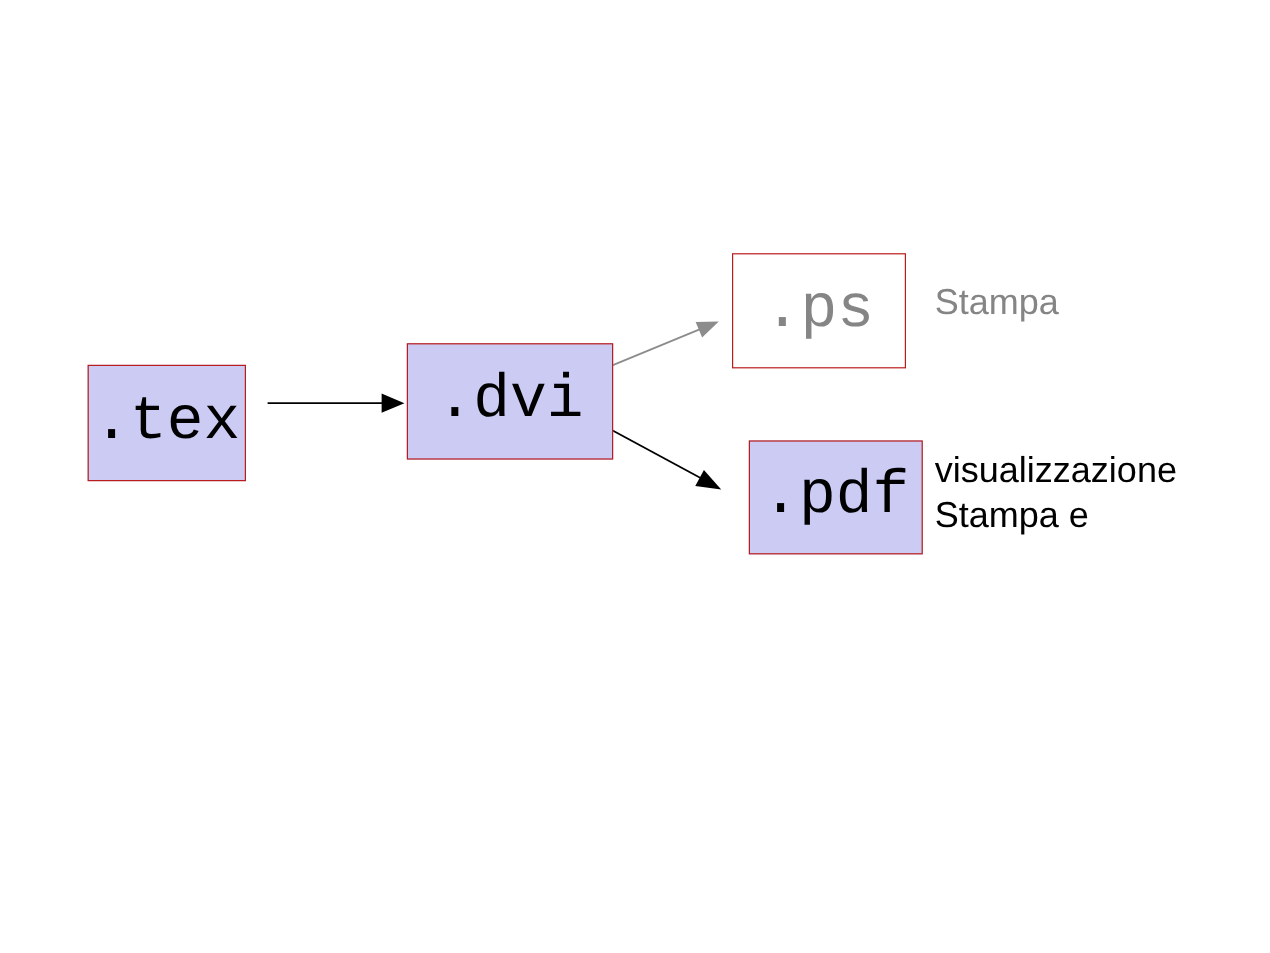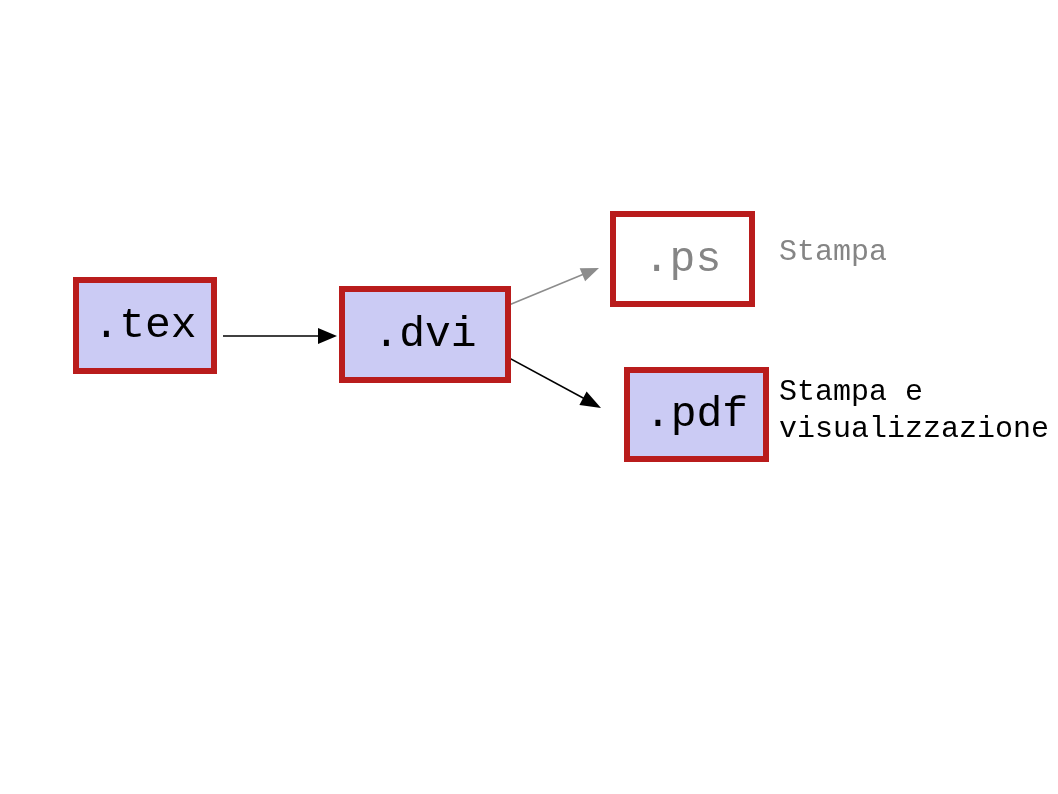--- a/index.html
+++ b/index.html
@@ -11,45 +11,45 @@
     position: relative;
     width: 1058px;
     height: 794px;
     background: #ffffff;
     overflow: hidden;
     font-family: "DejaVu Sans", sans-serif;
   }
   .node {
     position: absolute;
     box-sizing: border-box;
-    border: 6px solid #b91c1c;
+    border: 1px solid #b91c1c;
     display: flex;
     align-items: center;
     justify-content: center;
     font-family: "Liberation Mono", "DejaVu Sans Mono", monospace;
-    font-size: 43px;
+    font-size: 51px;
     letter-spacing: 0px;
     white-space: nowrap;
   }
   .node-filled {
     background: #cbcbf4;
     color: #000000;
   }
   .node-plain {
     background: #ffffff;
     color: #858585;
   }
-  #node-tex { left: 73px;  top: 277px; width: 144px; height: 97px; }
+  #node-tex { left: 73px;  top: 304px; width: 132px; height: 97px; }
   #node-dvi { left: 339px; top: 286px; width: 172px; height: 97px; }
   #node-ps  { left: 610px; top: 211px; width: 145px; height: 96px; }
   #node-pdf { left: 624px; top: 367px; width: 145px; height: 95px; }
 
   .annotation {
     position: absolute;
-    font-family: Liberation Mono, monospace;
+    font-family: Liberation Sans, sans-serif;
     font-size: 30px;
     line-height: 37px;
     white-space: nowrap;
   }
   #annotation-ps {
     left: 779px;
     top: 234px;
     color: #858585;
   }
   #annotation-pdf {
@@ -103,17 +103,17 @@
 
   <div id="node-pdf" class="node node-filled">
     <span>.pdf</span>
   </div>
 
   <div id="annotation-ps" class="annotation">
     <div>Stampa</div>
   </div>
 
   <div id="annotation-pdf" class="annotation">
+    <div>visualizzazione</div>
     <div>Stampa e</div>
-    <div>visualizzazione</div>
   </div>
 
 </div>
 
 </body></html>

